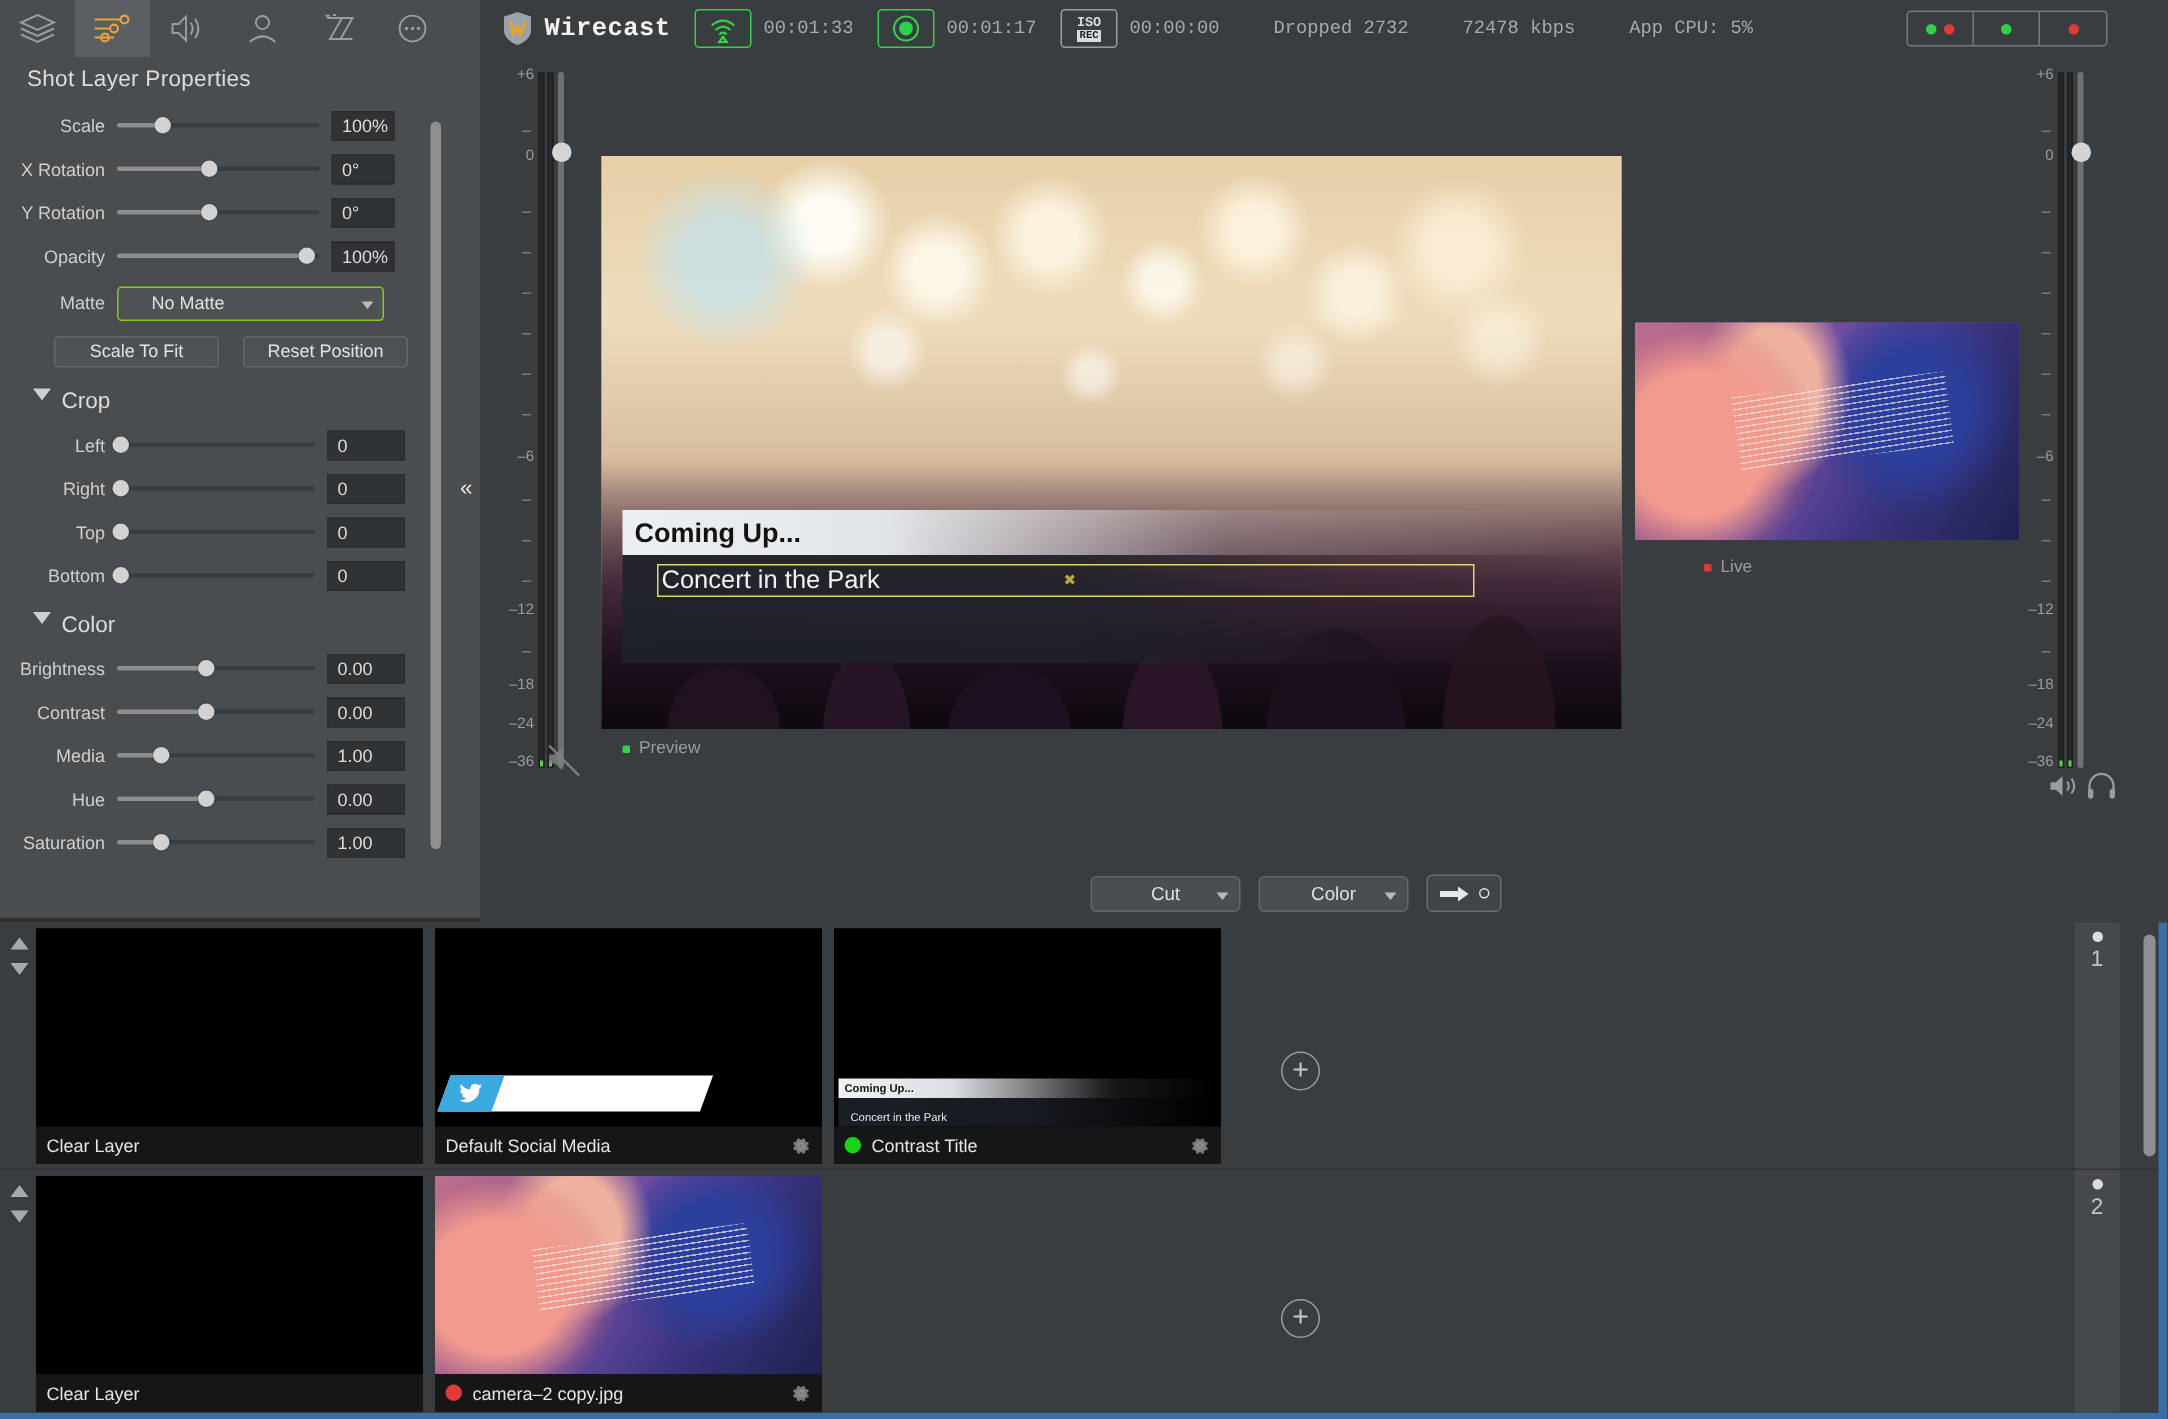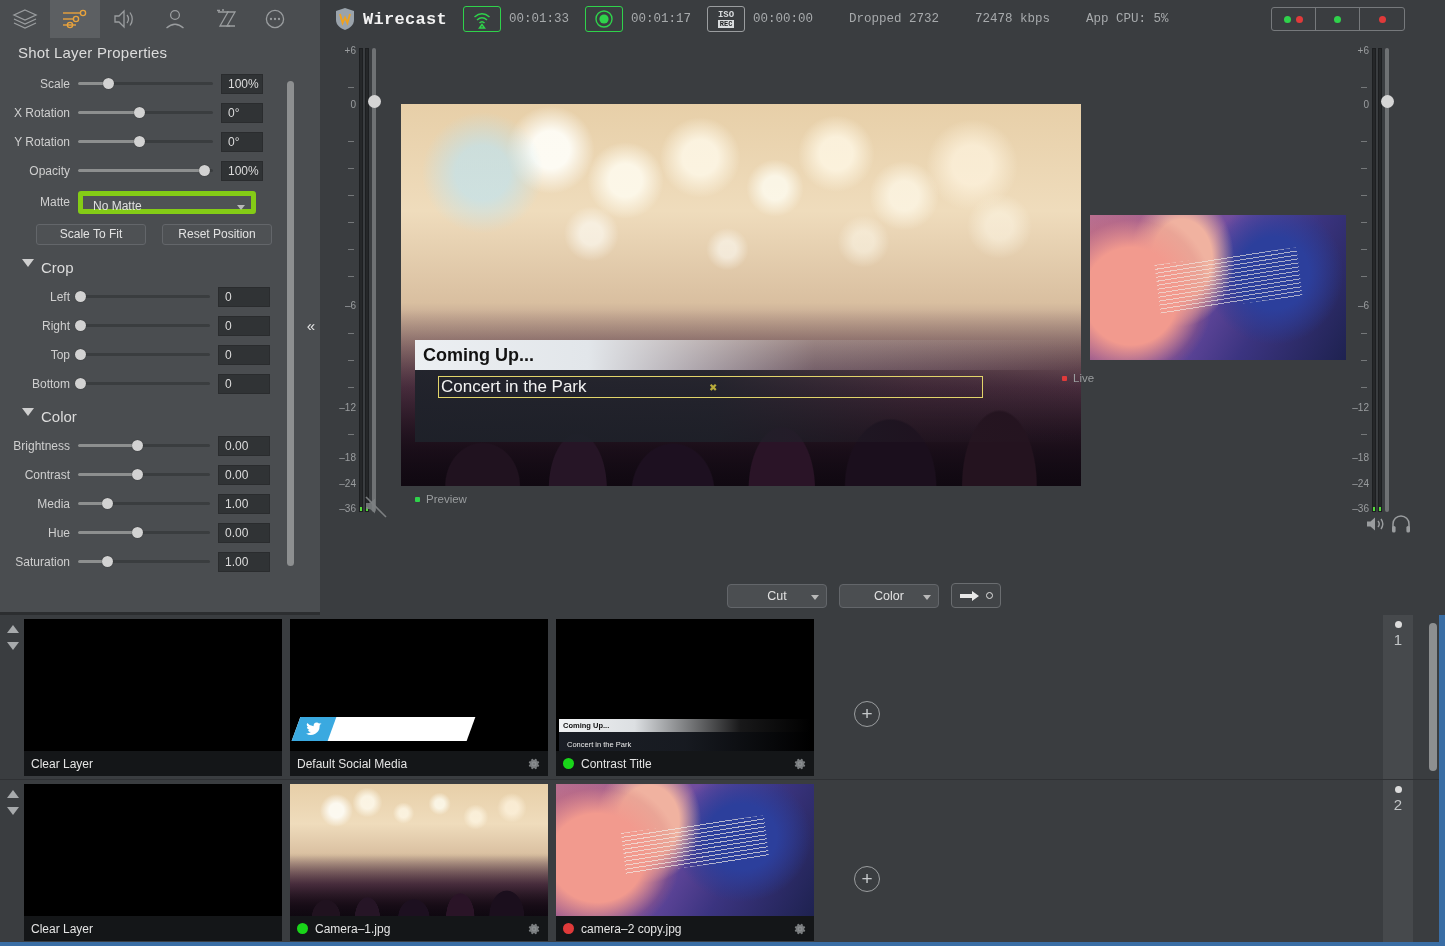--- a/index.html
+++ b/index.html
@@ -51,22 +51,22 @@
   }
   .slider .track-fill {
     position:absolute; left:0; height:3px; background:#8d8f8f; border-radius:2px;
   }
   .slider .knob {
     position:absolute; width:11px; height:11px; border-radius:50%;
     background:#d2d2d2; box-shadow:0 0 1px #222; transform:translateX(-5px);
   }
 
   .select-box {
-    background:#4f5255; border:5px solid #84cc16; border-radius:3px;
-    height:23px; line-height:21px; padding:0 10px; font-size:12px; color:#e0e0e0;
+    background:#4f5255; border:1px solid #84cc16; border-radius:3px;
+    height:23px; line-height:21px; padding:0 22px; font-size:12px; color:#e0e0e0;
     position:relative; width:178px;
   }
   .select-box .caret {
     position:absolute; right:6px; top:9px;
     border-left:4px solid transparent; border-right:4px solid transparent;
     border-top:5px solid #b9b9b9;
   }
   .btn {
     background:#4e5154; border:1px solid #63666a; border-radius:3px;
     height:21px; line-height:19px; font-size:12px; color:#e2e2e2; text-align:center;
@@ -200,21 +200,21 @@
       radial-gradient(ellipse 30% 55% at 72% 40%, #2c3f9c 0 45%, rgba(40,60,150,.3) 78%, transparent 90%),
       linear-gradient(120deg,#ba6f8e 0%,#9c5f96 22%,#6a4aa0 45%,#3b3480 68%,#1e2250 100%);
     background-color:#7b4f8e;
   }
   #live-strings {
     position:absolute; left:26%; top:28%; width:56%; height:34%;
     background:repeating-linear-gradient(178deg, rgba(240,235,230,.75) 0 1px, rgba(0,0,0,0) 1px 4px);
     transform:rotate(-7deg); opacity:.85;
   }
   #live-label {
-    position:absolute; left:742px; top:334px; font-size:11.5px; color:#9a9d9f;
+    position:absolute; left:816px; top:334px; font-size:11.5px; color:#9a9d9f;
     display:flex; align-items:center; gap:6px;
   }
   .status-dot { width:5px; height:5px; border-radius:1px; }
 
   
   #transitions {
     position:absolute; left:407px; top:545px; display:flex; align-items:center; gap:12px;
   }
   .trans-select {
     width:100px; height:24px; background:#4b4e51; border:1px solid #63666a; border-radius:4px;
@@ -794,35 +794,20 @@
       </div>
       <div class="shots">
 
         <div class="shot">
           <div class="shot-thumb"></div>
           <div class="shot-footer">
             <span class="name">Clear Layer</span>
           </div>
         </div>
 
-        <div class="shot">
-          <div class="shot-thumb">
-            <div class="crowd-thumb">
-              <div class="crowd-thumb-sil"></div>
-            </div>
-          </div>
-          <div class="shot-footer">
-            <span class="live-dot" style="background:#19d519"></span>
-            <span class="name">Camera–1.jpg</span>
-            <svg class="gear" width="14" height="14" viewBox="0 0 16 16">
-              <path d="M8 5.2A2.8 2.8 0 1 0 8 10.8 2.8 2.8 0 0 0 8 5.2zm0 4.2A1.4 1.4 0 1 1 8 6.6a1.4 1.4 0 0 1 0 2.8z" fill="currentColor"></path>
-              <path d="M14 9.2l-1.2-.3a4.9 4.9 0 0 0 0-1.8L14 6.8l-.6-2-1.2.3a5 5 0 0 0-1.3-1.3l.3-1.2-2-.6-.3 1.2a4.9 4.9 0 0 0-1.8 0L6.8 2l-2 .6.3 1.2a5 5 0 0 0-1.3 1.3L2.6 4.8l-.6 2 1.2.3a4.9 4.9 0 0 0 0 1.8L2 9.2l.6 2 1.2-.3a5 5 0 0 0 1.3 1.3L4.8 13.4l2 .6.3-1.2a4.9 4.9 0 0 0 1.8 0l.3 1.2 2-.6-.3-1.2a5 5 0 0 0 1.3-1.3l1.2.3z" fill="currentColor" opacity=".85"></path>
-            </svg>
-          </div>
-        </div>
 
         <div class="shot">
           <div class="shot-thumb">
             <div class="guitar-thumb">
               <div class="guitar-strings"></div>
             </div>
           </div>
           <div class="shot-footer">
             <span class="live-dot" style="background:#e03a3a"></span>
             <span class="name">camera–2 copy.jpg</span>

